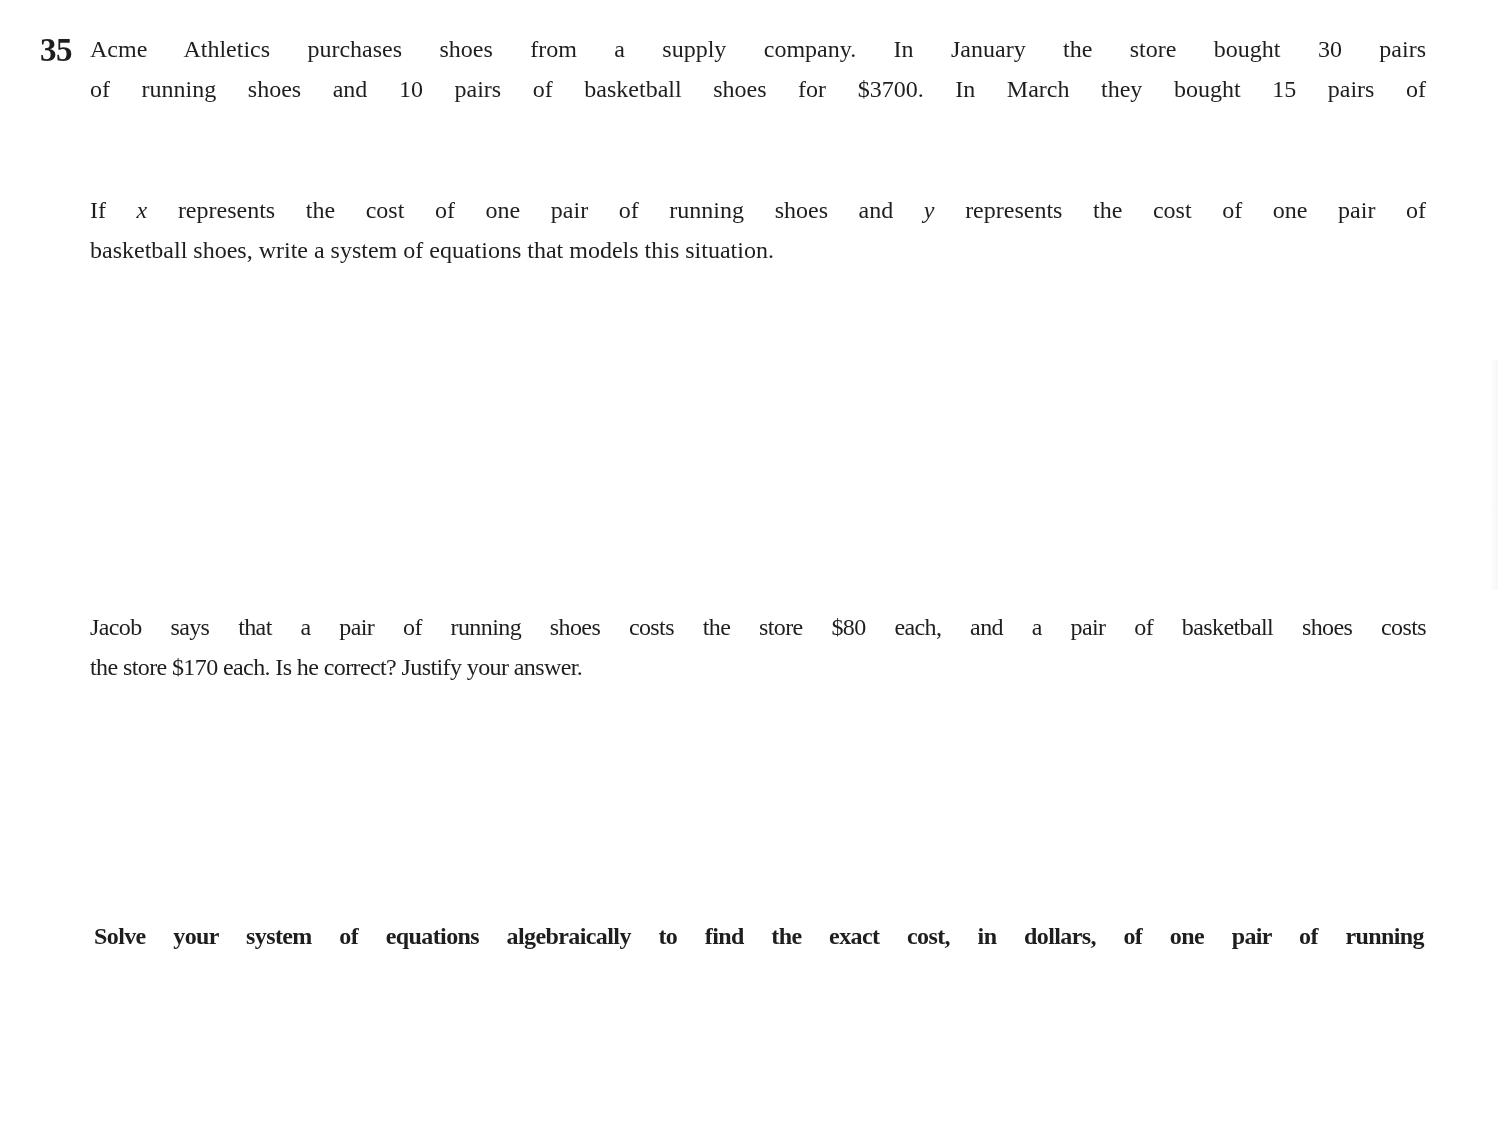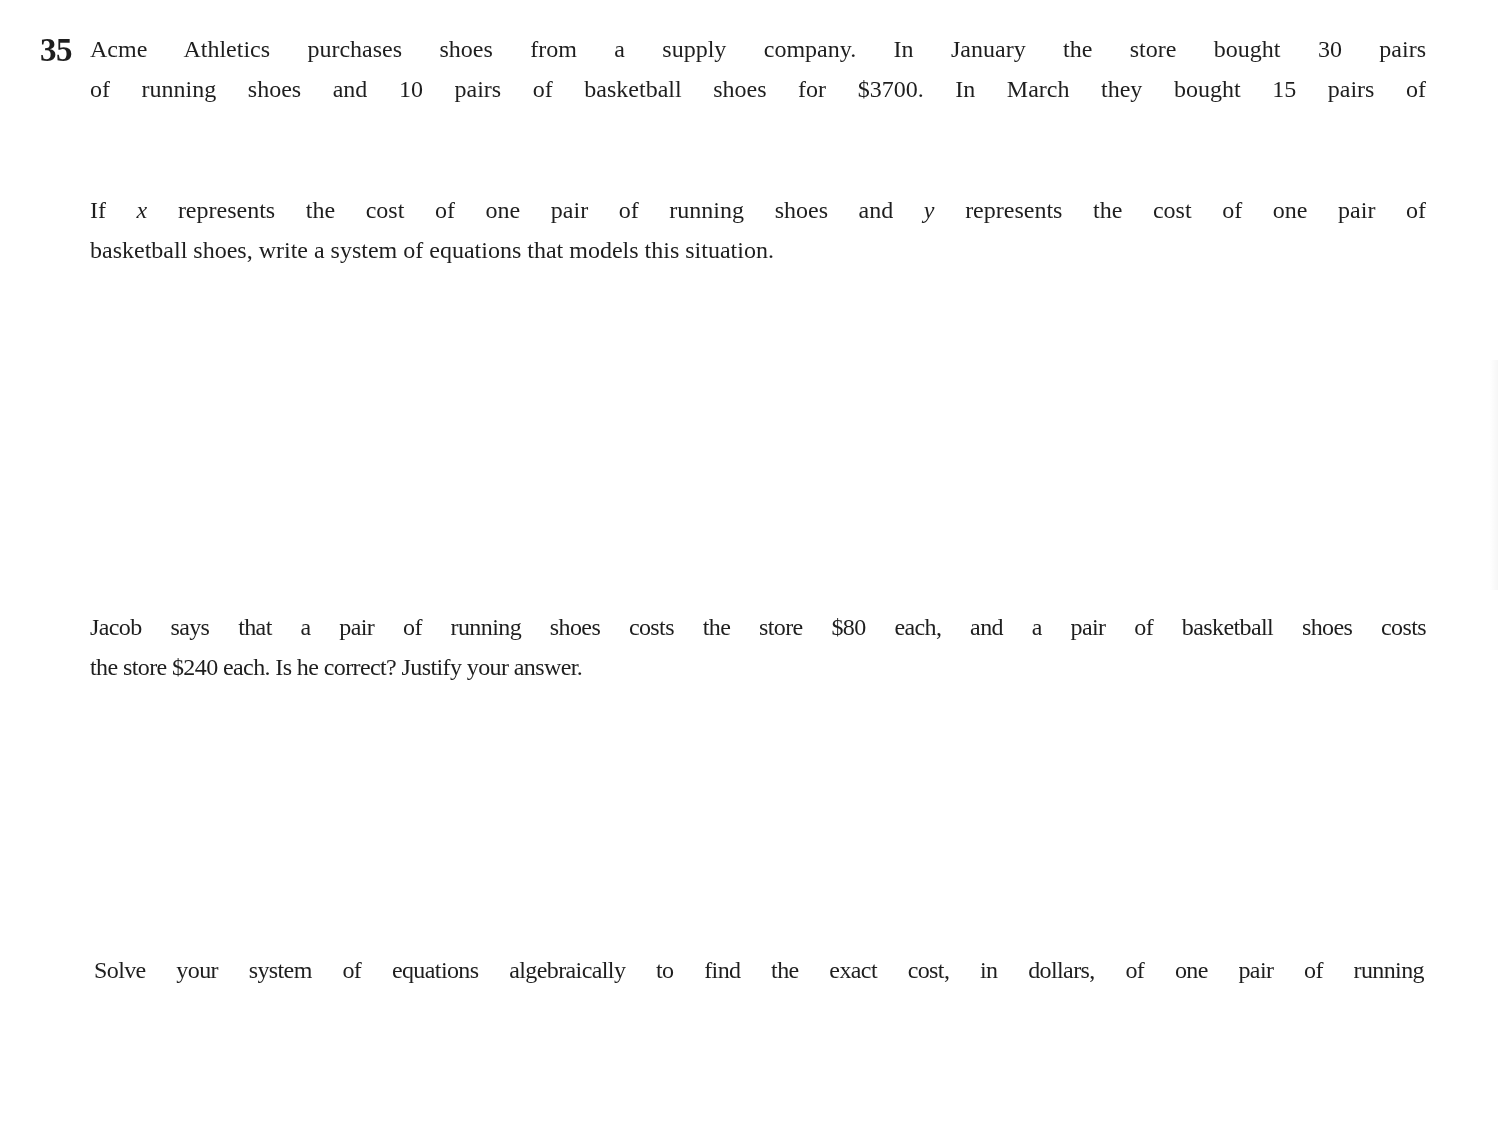--- a/index.html
+++ b/index.html
@@ -46,21 +46,21 @@
       text-align: justify;
       text-align-last: justify;
       height: 40.3px;
     }
     .block .line.last {
       text-align-last: left;
     }
     .intro { top: 29px; }
     .instr { top: 190px; }
     .part2 { top: 607px; letter-spacing: -0.6px; }
-    .part3 { top: 950px; left: 94px; width: 1330px; letter-spacing: -0.6px; }
+    .part3 { top: 916px; left: 94px; width: 1330px; letter-spacing: -0.6px; font-weight: bold; }
     .var { font-style: italic; }
     .edge-shadow {
       position: absolute;
       right: 0;
       top: 360px;
       width: 8px;
       height: 230px;
       background: linear-gradient(to right, rgba(0,0,0,0), rgba(0,0,0,0.035));
     }
     .answer-space {
@@ -86,21 +86,21 @@
 
   <div class="block instr">
     <span class="line"><span>If </span><span class="var">x</span><span> represents the cost of one pair of running shoes and </span><span class="var">y</span><span> represents the cost of one pair of</span></span>
     <span class="line last">basketball shoes, write a system of equations that models this situation.</span>
   </div>
 
   <div class="answer-space space1"></div>
 
   <div class="block part2">
     <span class="line">Jacob says that a pair of running shoes costs the store $80 each, and a pair of basketball shoes costs</span>
-    <span class="line last">the store $240 each. Is he correct? Justify your answer.</span>
+    <span class="line last">the store $170 each. Is he correct? Justify your answer.</span>
   </div>
 
   <div class="answer-space space2"></div>
 
   <div class="block part3">
     <span class="line">Solve your system of equations algebraically to find the exact cost, in dollars, of one pair of running</span>
   </div>
 
   <div class="answer-space space3"></div>
 

